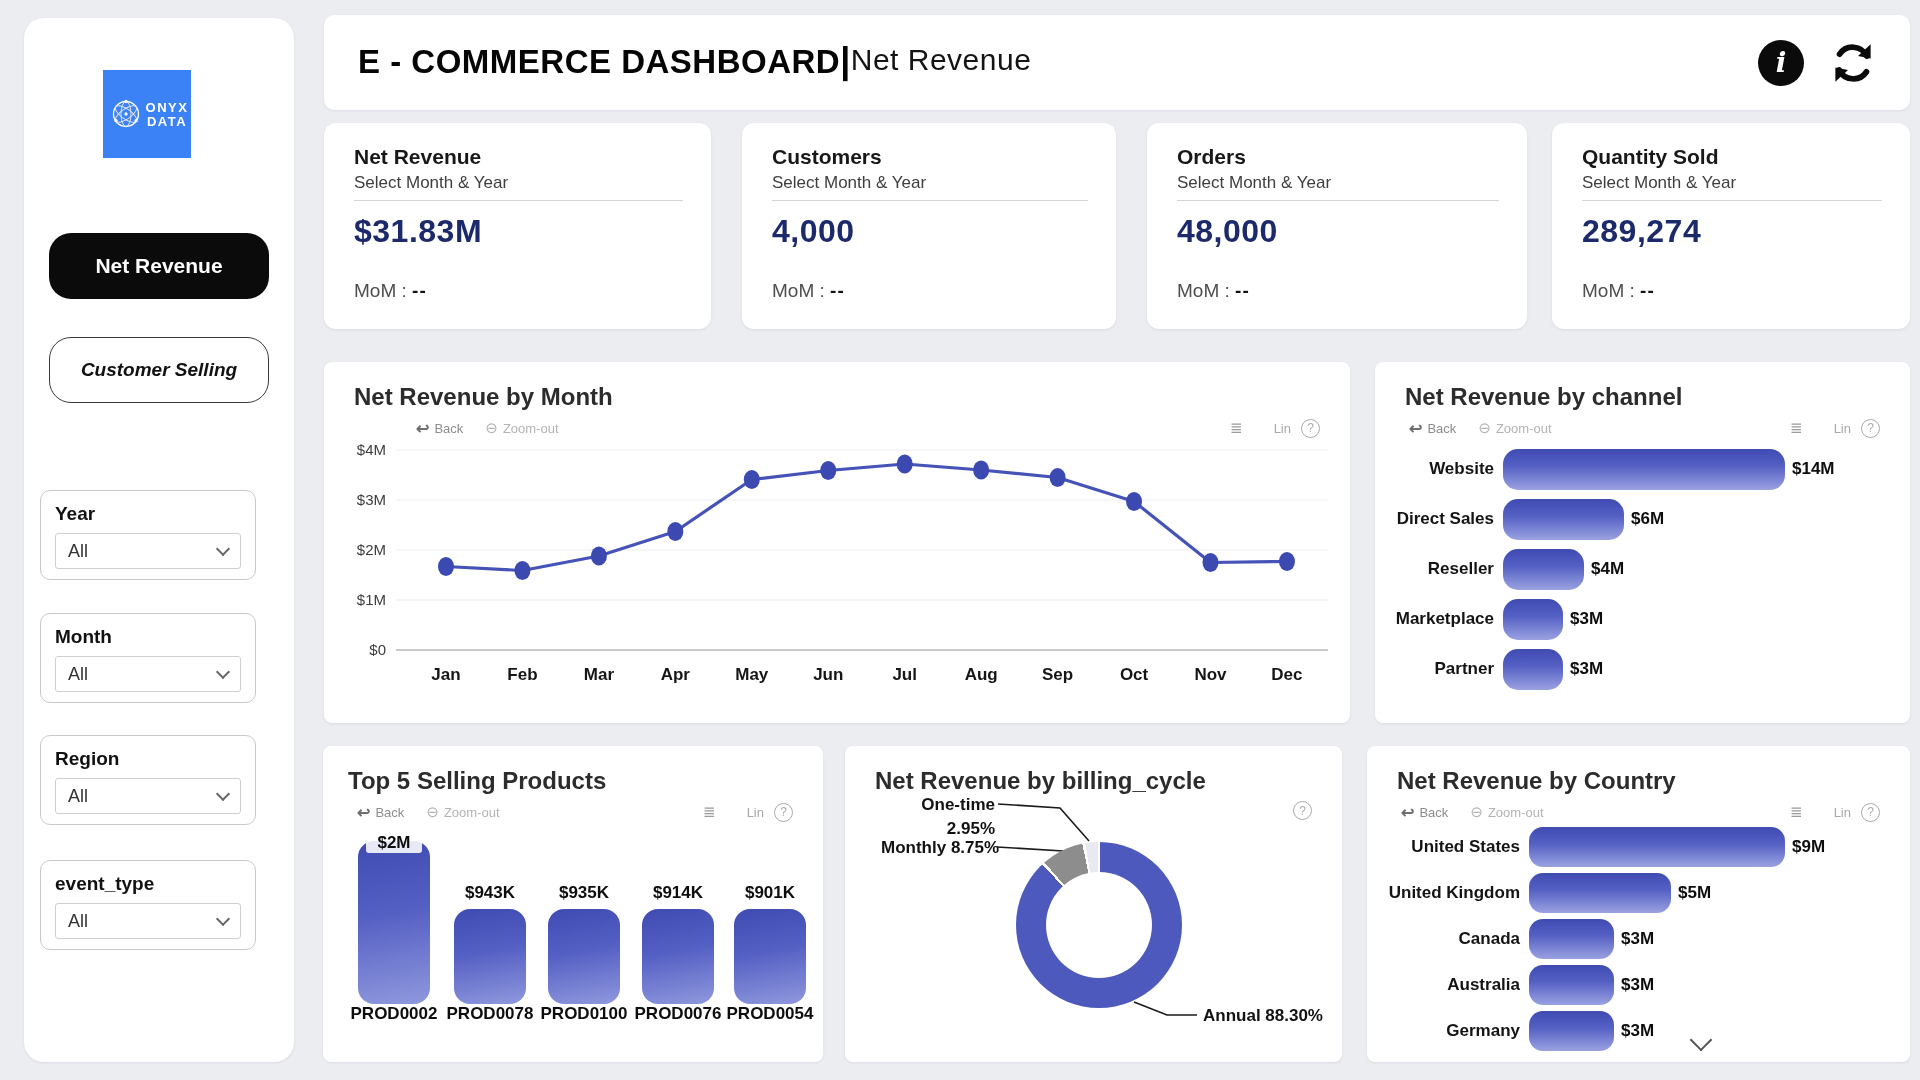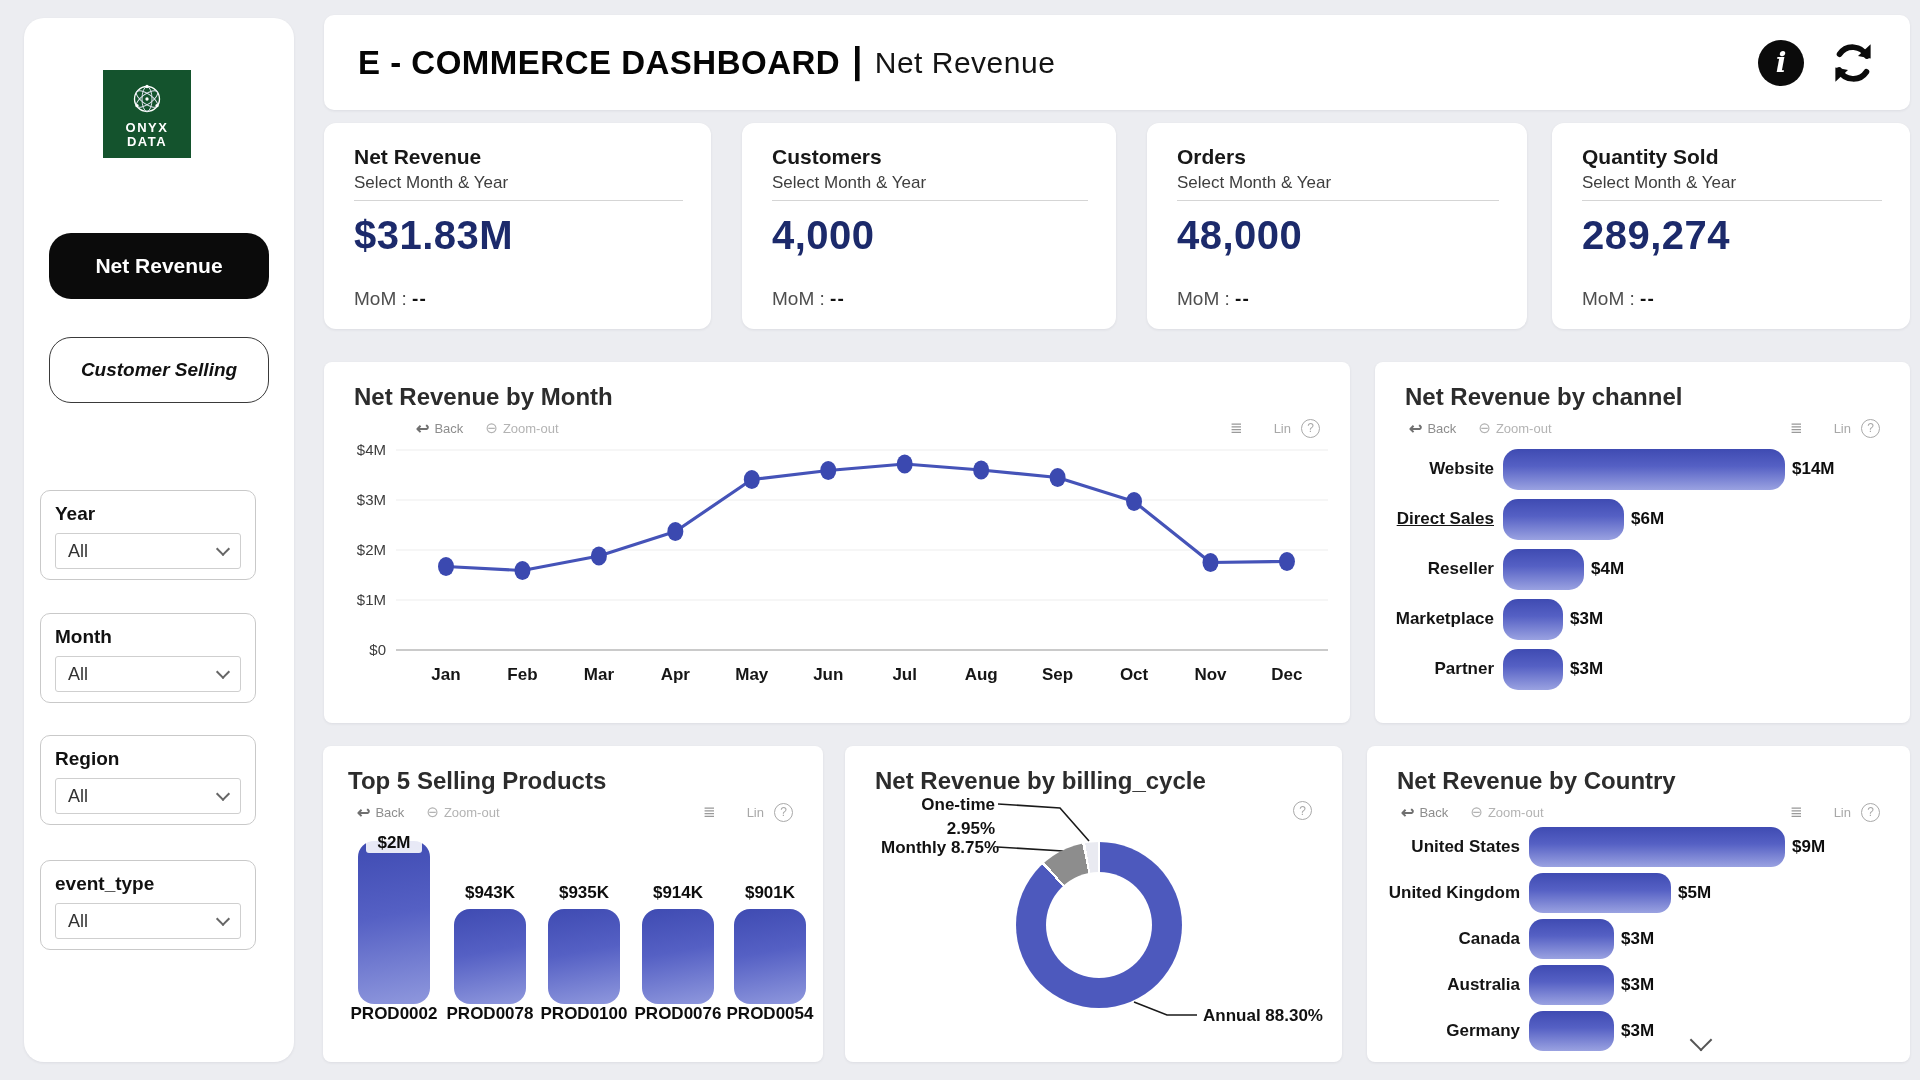--- a/index.html
+++ b/index.html
@@ -4,45 +4,45 @@
 <style>
   * { margin:0; padding:0; box-sizing:border-box; }
   html,body { width:1920px; height:1080px; }
   body { background:#ecedf1; font-family:"Liberation Sans", sans-serif; color:#1a1a1a; overflow:hidden; }
   #stage { position:relative; width:1920px; height:1080px; }
 
   .card { position:absolute; background:#fff; border-radius:8px; box-shadow:0 1px 3px rgba(20,20,40,.07); }
 
   
   #sidebar { left:24px; top:18px; width:270px; height:1044px; border-radius:20px; }
-  .logo-box { position:absolute; left:79px; top:52px; width:88px; height:88px; background:#14532d; display:flex; flex-direction:column; align-items:center; justify-content:center; }
+  .logo-box { position:absolute; left:79px; top:52px; width:88px; height:88px; background:#3b82f6; display:flex; flex-direction:row; align-items:center; justify-content:center; }
   .logo-text { color:#fff; font-weight:bold; font-size:13px; letter-spacing:1.5px; line-height:14px; text-align:center; margin-top:2px; }
   .nav-btn { position:absolute; left:25px; width:220px; height:66px; border-radius:22px; display:flex; align-items:center; justify-content:center; font-size:21px; cursor:pointer; border:none; }
   .nav-primary { top:215px; background:#0b0b0b; color:#fff; font-weight:bold; }
   .nav-secondary { top:319px; background:#fff; color:#111; border:1.5px solid #3a3a3a; font-style:italic; font-weight:600; font-size:19px; }
   .filter-card { position:absolute; left:16px; width:216px; height:90px; border:1px solid #c9c9c9; border-radius:10px; background:#fff; padding:12px 14px; }
   .filter-label { font-size:19px; font-weight:bold; color:#111; }
   .filter-select { margin-top:8px; height:36px; border:1px solid #cfcfcf; border-radius:3px; display:flex; align-items:center; justify-content:space-between; padding:0 12px; font-size:18px; color:#333; cursor:pointer; background:#fff; }
   .chev { width:10px; height:10px; border-right:2px solid #666; border-bottom:2px solid #666; transform:rotate(45deg); margin-top:-5px; }
 
   
   #topbar { left:324px; top:15px; width:1586px; height:95px; border-radius:10px; display:flex; align-items:center; padding:0 34px; }
-  #topbar h1 { font-size:33px; letter-spacing:.5px; display:flex; align-items:center; gap:12px; }
+  #topbar h1 { font-size:33px; letter-spacing:.5px; display:flex; }
   .t-bold { font-weight:800; color:#050505; }
   .t-sep { font-weight:600; color:#050505; font-size:36px; margin-top:-3px; }
   .t-light { font-weight:400; color:#141414; font-size:30px; }
   .hdr-icons { margin-left:auto; display:flex; align-items:center; gap:26px; }
   .info-icon { width:46px; height:46px; border-radius:50%; background:#0b0b0b; color:#fff; display:flex; align-items:center; justify-content:center; font-family:"DejaVu Serif", serif; font-style:italic; font-weight:bold; font-size:28px; cursor:pointer; }
 
   
   .kpi { top:123px; height:206px; border-radius:12px; padding:22px 28px 0 30px; }
   .kpi-title { font-size:21px; font-weight:bold; color:#181818; }
   .kpi-sub { font-size:17px; color:#3e3e3e; margin-top:4px; }
   .kpi-divider { height:1px; background:#d5d5d5; margin-top:7px; }
-  .kpi-value { font-size:40px; font-weight:bold; color:#1c2a6b; margin-top:12px; letter-spacing:.5px; }
+  .kpi-value { font-size:32px; font-weight:bold; color:#1c2a6b; margin-top:12px; letter-spacing:.5px; }
   .kpi-mom { font-size:19px; color:#4e4e4e; margin-top:30px; }
   .kpi-mom b { color:#111; letter-spacing:1px; }
 
   
   .panel-title { position:absolute; left:30px; top:21px; font-size:24px; font-weight:bold; color:#2c2c2c; }
   .toolbar { position:absolute; top:56px; left:34px; right:30px; height:20px; display:flex; align-items:center; font-size:13px; color:#b3b3b3; }
   .toolbar .tb-item { display:flex; align-items:center; gap:5px; margin-right:22px; cursor:pointer; }
   .back-ic { color:#6f6f6f; font-size:16px; font-weight:bold; }
   .back-tx { color:#8d8d8d; }
   .zoom-ic { color:#b3b3b3; font-size:15px; }
@@ -264,21 +264,21 @@
         <span class="help-circle">?</span>
       </span>
     </div>
     <div id="channel-rows" class="hrows" style="top:82px;left:2px">
         <div class="hrow" style="height: 50px;">
           <span class="hcat" style="width: 126px;">Website</span>
           <span class="hbar" style="height: 41px; border-radius: 15px; width: 282px;"></span>
           <span class="hval">$14M</span>
         </div>
         <div class="hrow" style="height: 50px;">
-          <span class="hcat" style="width: 126px; text-decoration: underline;">Direct Sales</span>
+          <span class="hcat" style="width: 126px;">Direct Sales</span>
           <span class="hbar" style="height: 41px; border-radius: 15px; width: 121px;"></span>
           <span class="hval">$6M</span>
         </div>
         <div class="hrow" style="height: 50px;">
           <span class="hcat" style="width: 126px;">Reseller</span>
           <span class="hbar" style="height: 41px; border-radius: 15px; width: 81px;"></span>
           <span class="hval">$4M</span>
         </div>
         <div class="hrow" style="height: 50px;">
           <span class="hcat" style="width: 126px;">Marketplace</span>

